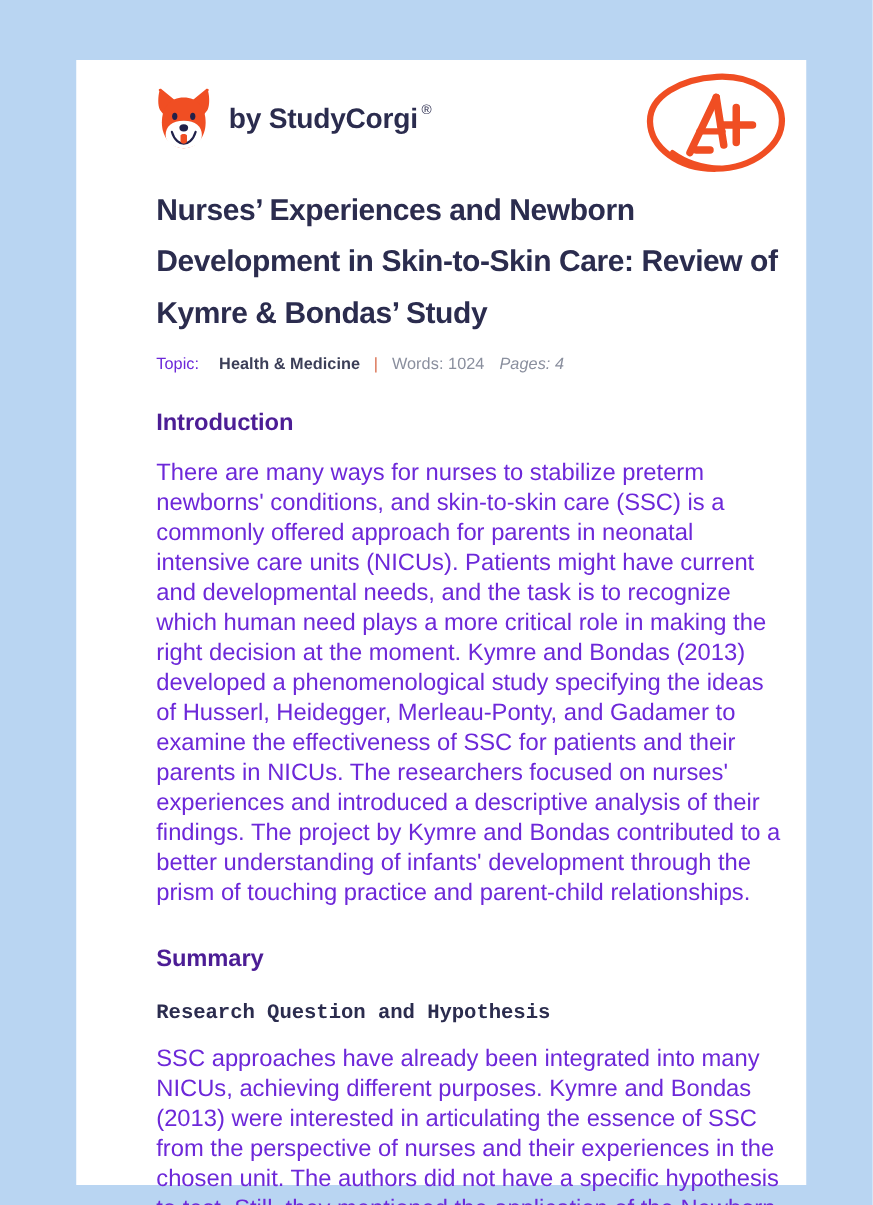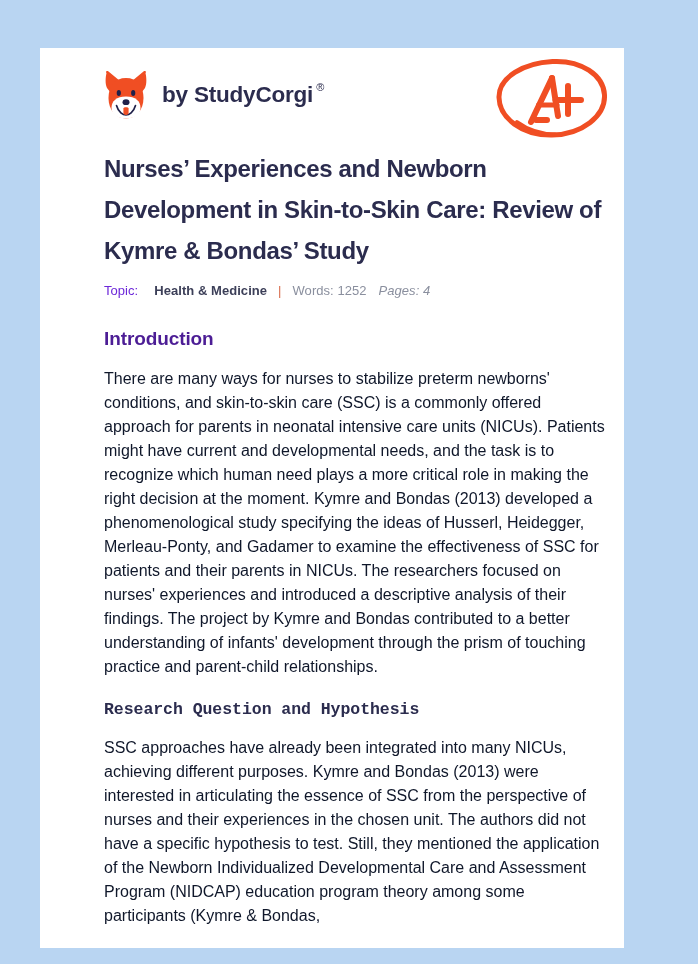--- a/index.html
+++ b/index.html
@@ -14,21 +14,21 @@
     overflow: hidden;
   }
   .page-canvas {
     position: relative;
     width: 698px;
     height: 964px;
     background: #b9d5f2;
   }
   .paper {
     position: absolute;
-    left: 40px;
+    left: 61px;
     top: 48px;
     width: 584px;
     height: 900px;
     background: #ffffff;
     box-sizing: border-box;
   }
   .paper-inner {
     position: absolute;
     left: 64px;
     top: 0;
@@ -124,23 +124,23 @@
   }
   h3.sec-h3 {
     font-size: 16.5px;
     font-weight: 700;
     color: #2b2c4e;
     margin: 21px 0 0 0;
     letter-spacing: -0.05px;
     font-family: Liberation Mono, monospace;
   }
   p.body-p {
-    font-size: 16px;
+    font-size: 19px;
     line-height: 24px;
-    color: #0f172a;
+    color: #6d28d9;
     margin: 17px 0 0 0;
     text-align: left;
   }
   .sec-block:first-of-type h2.sec-h2 { margin-top: 28px; }
 </style>
 </head>
 <body>
 
 <div class="page-canvas">
   <div class="paper">
@@ -188,29 +188,32 @@
           </svg>
         </span>
       </div>
 
       <h1 class="doc-title">Nurses’ Experiences and Newborn Development in Skin-to-Skin Care: Review of Kymre &amp; Bondas’ Study</h1>
 
       <div class="meta-row">
         <span class="meta-topic-label">Topic:</span>
         <span class="meta-topic-value">Health &amp; Medicine</span>
         <span class="meta-sep">|</span>
-        <span class="meta-words">Words: 1252</span>
+        <span class="meta-words">Words: 1024</span>
         <span class="meta-pages">Pages: 4</span>
       </div>
 
       <div class="sec-block">
         <h2 class="sec-h2">Introduction</h2>
         <p class="body-p">There are many ways for nurses to stabilize preterm newborns' conditions, and skin-to-skin care (SSC) is a commonly offered approach for parents in neonatal intensive care units (NICUs). Patients might have current and developmental needs, and the task is to recognize which human need plays a more critical role in making the right decision at the moment. Kymre and Bondas (2013) developed a phenomenological study specifying the ideas of Husserl, Heidegger, Merleau-Ponty, and Gadamer to examine the effectiveness of SSC for patients and their parents in NICUs. The researchers focused on nurses' experiences and introduced a descriptive analysis of their findings. The project by Kymre and Bondas contributed to a better understanding of infants' development through the prism of touching practice and parent-child relationships.</p>
       </div>
 
+      <div class="sec-block">
+        <h2 class="sec-h2">Summary</h2>
+      </div>
 
       <div class="sec-block">
         <h3 class="sec-h3">Research Question and Hypothesis</h3>
         <p class="body-p">SSC approaches have already been integrated into many NICUs, achieving different purposes. Kymre and Bondas (2013) were interested in articulating the essence of SSC from the perspective of nurses and their experiences in the chosen unit. The authors did not have a specific hypothesis to test. Still, they mentioned the application of the Newborn Individualized Developmental Care and Assessment Program (NIDCAP) education program theory among some participants (Kymre &amp; Bondas,</p>
       </div>
 
     </div>
   </div>
 </div>
 

